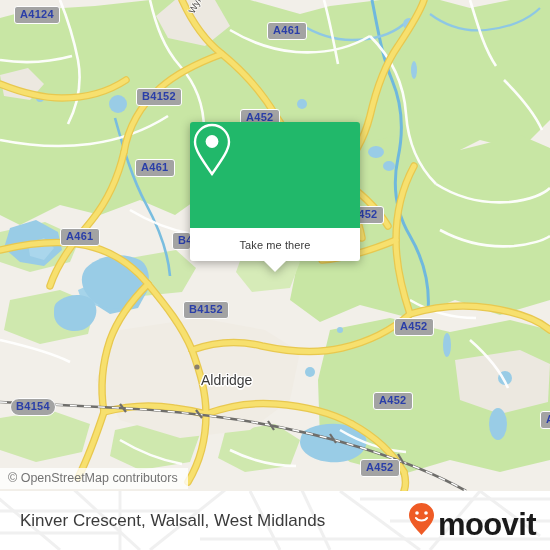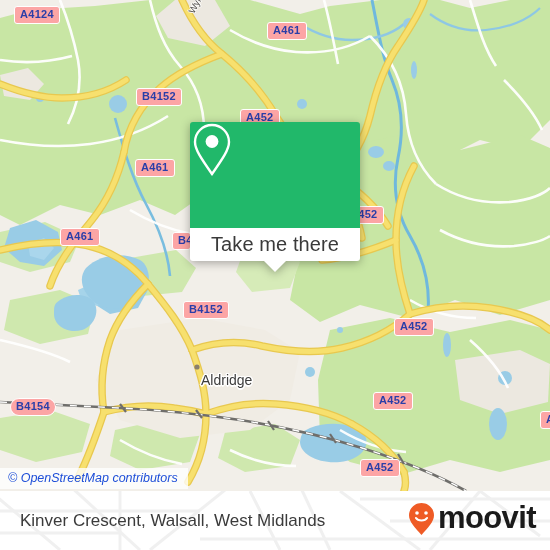--- a/index.html
+++ b/index.html
@@ -10,21 +10,21 @@
   }
   #app{position:relative;width:550px;height:550px;overflow:hidden;}
 
   
   #map{position:absolute;left:0;top:0;width:550px;height:491px;overflow:hidden;background:#eee8e0;}
   #map svg{position:absolute;left:0;top:0;}
 
   
   .shield{
     position:absolute;
-    background:#fca5a5;
+    background:#a3a3a3;
     border:1.6px solid #ffffff;
     border-radius:3px;
     color:#2a3ea8;
     font-size:11px;
     font-weight:bold;
     letter-spacing:.3px;
     padding:1px 5px 2px 5px;
     line-height:13px;
     white-space:nowrap;
     box-sizing:border-box;
@@ -60,54 +60,53 @@
   #popup-head{
     height:106px;border-radius:3px 3px 0 0;
     display:flex;align-items:center;justify-content:center;
   }
   #popup-body{
     background:#fff;height:33px;border-radius:0 0 3px 3px;
     display:flex;align-items:center;justify-content:center;
     position:relative;
   }
   #popup-label{
-    font-size:20px;color:#3a3a3a;letter-spacing:.1px;
+    font-size:11px;color:#3a3a3a;letter-spacing:.1px;
   }
   #popup-tail{
     position:absolute;left:50%;top:100%;
     transform:translateX(-50%);
     width:0;height:0;
     border-left:11px solid transparent;
     border-right:11px solid transparent;
     border-top:11px solid #fff;
   }
 
   
   #attribution{
     position:absolute;left:0;top:468px;
     background:rgba(255,255,255,.78);
     padding:3px 10px 4px 8px;
-    font-size:12.5px;color:#1d4ed8;
+    font-size:12.5px;color:#737373;
     white-space:nowrap;
-    font-style:italic;
   }
 
   
   #footer{
     position:absolute;left:0;top:491px;width:550px;height:59px;
     background:#ffffff;overflow:hidden;
   }
   #footer-bg{position:absolute;left:0;top:0;}
   #footer-title{
     position:absolute;left:20px;top:50%;transform:translateY(-50%);
     font-size:17px;color:#3b3b3b;white-space:nowrap;
   }
   #brand{
     position:absolute;right:14px;top:50%;transform:translateY(-50%);
-    display:flex;align-items:flex-start;gap:2px;
+    display:flex;align-items:flex-end;gap:2px;
   }
   #brand-name{
     font-size:31px;font-weight:bold;color:#1a1a1a;letter-spacing:-0.6px;
     line-height:31px;
   }
 </style>
 </head>
 <body>
 
 <div id="app">

